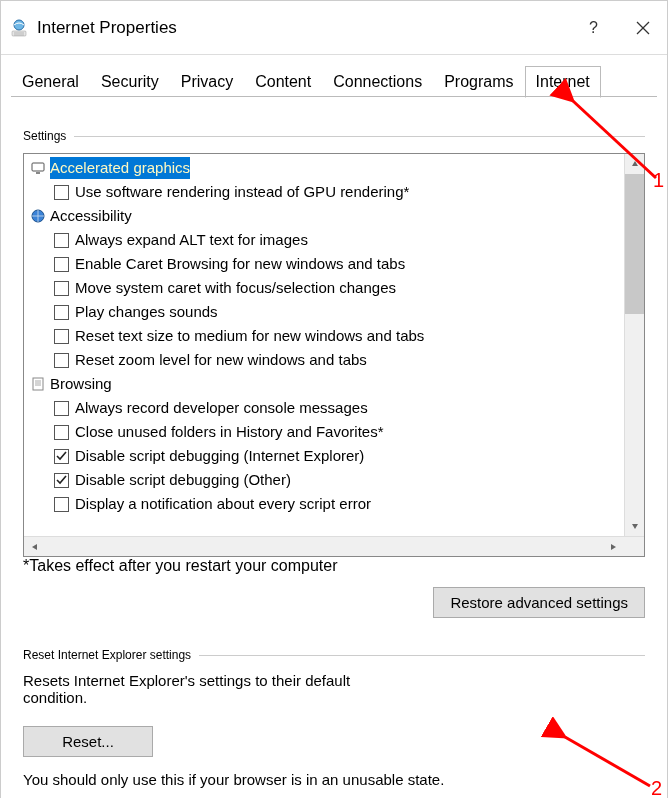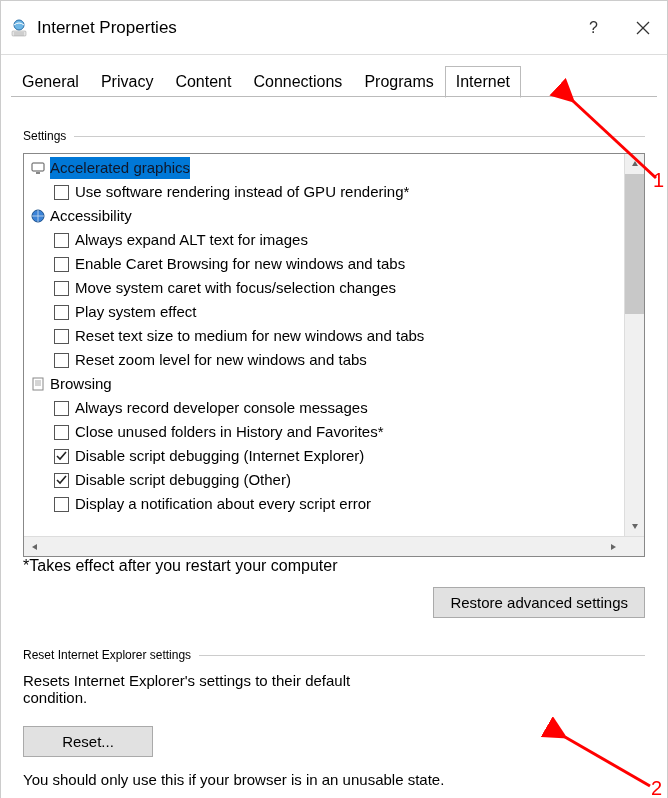--- a/index.html
+++ b/index.html
@@ -93,21 +93,21 @@
   }
   .cat {
     display:flex;
     align-items:center;
     gap:4px;
     padding: 1px 6px;
     line-height: 22px;
   }
   .cat.selected .catlabel {
     background: #0078d7;
-    color: #0f172a;
+    color: #fef9c3;
   }
   .caticon {
     width:16px; height:16px;
     display:inline-flex;
     align-items:center;
     justify-content:center;
   }
   .itemrow {
     display:flex;
     align-items:center;
@@ -224,20 +224,21 @@
         <svg width="14" height="14" viewBox="0 0 14 14">
           <line x1="1" y1="1" x2="13" y2="13" stroke="#333" stroke-width="1.3"></line>
           <line x1="13" y1="1" x2="1" y2="13" stroke="#333" stroke-width="1.3"></line>
         </svg>
       </span>
     </div>
   </div>
 
   <div class="tabs">
     <div class="tab">General</div>
+      <div class="tab">Security</div>
       <div class="tab">Privacy</div>
       <div class="tab">Content</div>
       <div class="tab">Connections</div>
       <div class="tab">Programs</div>
       <div class="tab active">Internet</div>
       <div class="tab-underline"></div>
 
   </div>
 
   <div class="content">
@@ -279,21 +280,21 @@
             <div class="itemrow">
               <span class="chk"></span>
               <span>Enable Caret Browsing for new windows and tabs</span>
             </div>
             <div class="itemrow">
               <span class="chk"></span>
               <span>Move system caret with focus/selection changes</span>
             </div>
             <div class="itemrow">
               <span class="chk"></span>
-              <span>Play system effect</span>
+              <span>Play changes sounds</span>
             </div>
             <div class="itemrow">
               <span class="chk"></span>
               <span>Reset text size to medium for new windows and tabs</span>
             </div>
             <div class="itemrow">
               <span class="chk"></span>
               <span>Reset zoom level for new windows and tabs</span>
             </div>
             <div class="cat">

